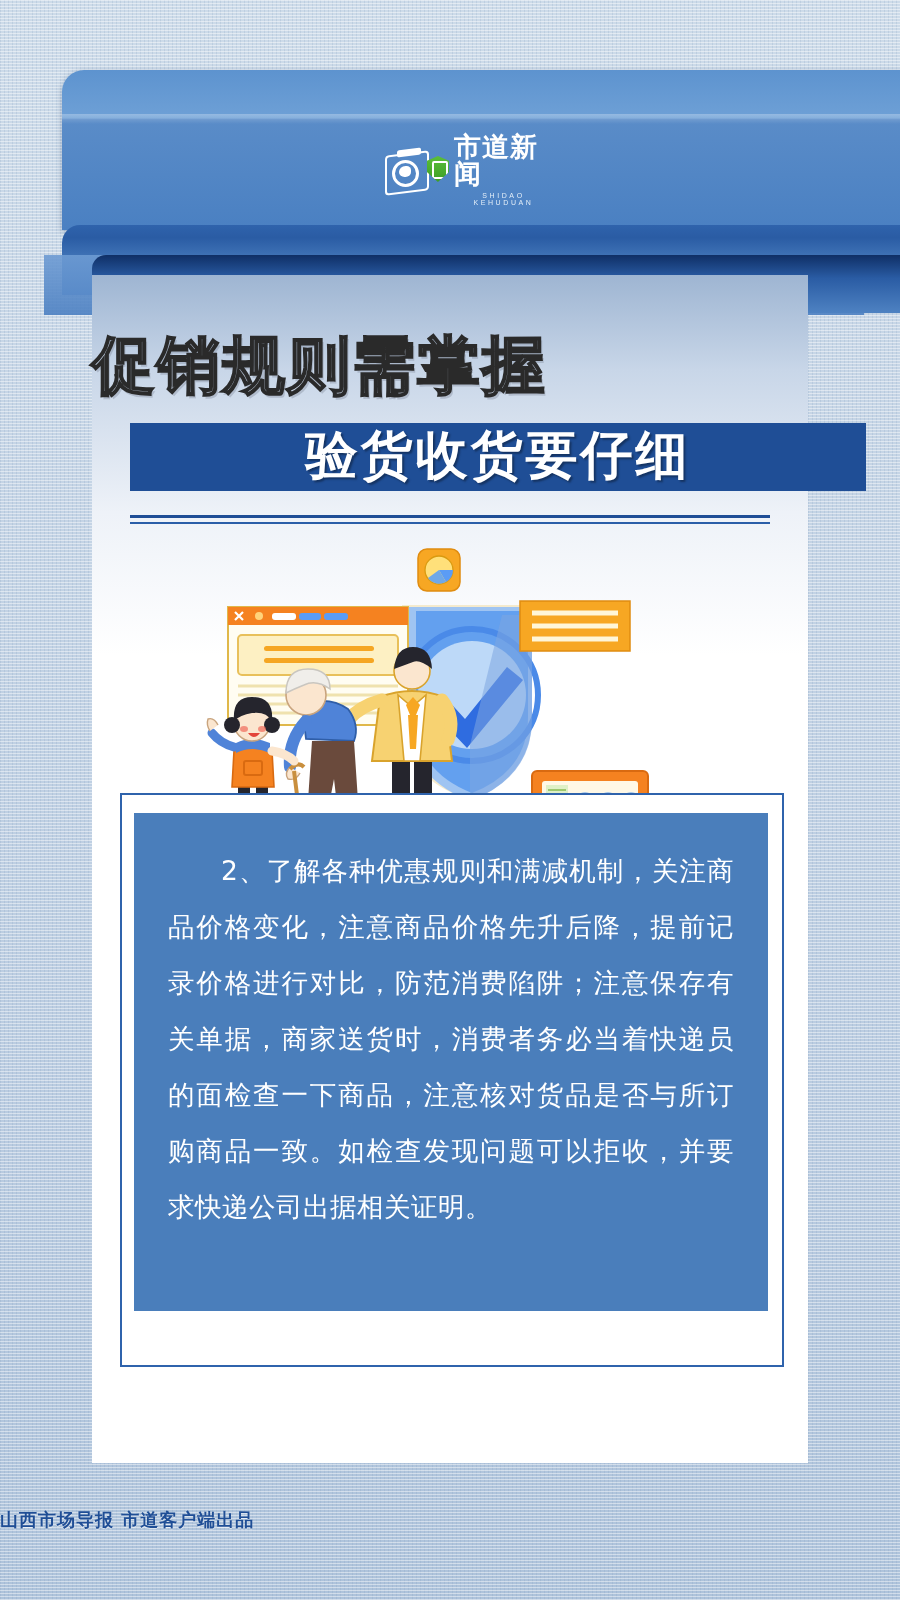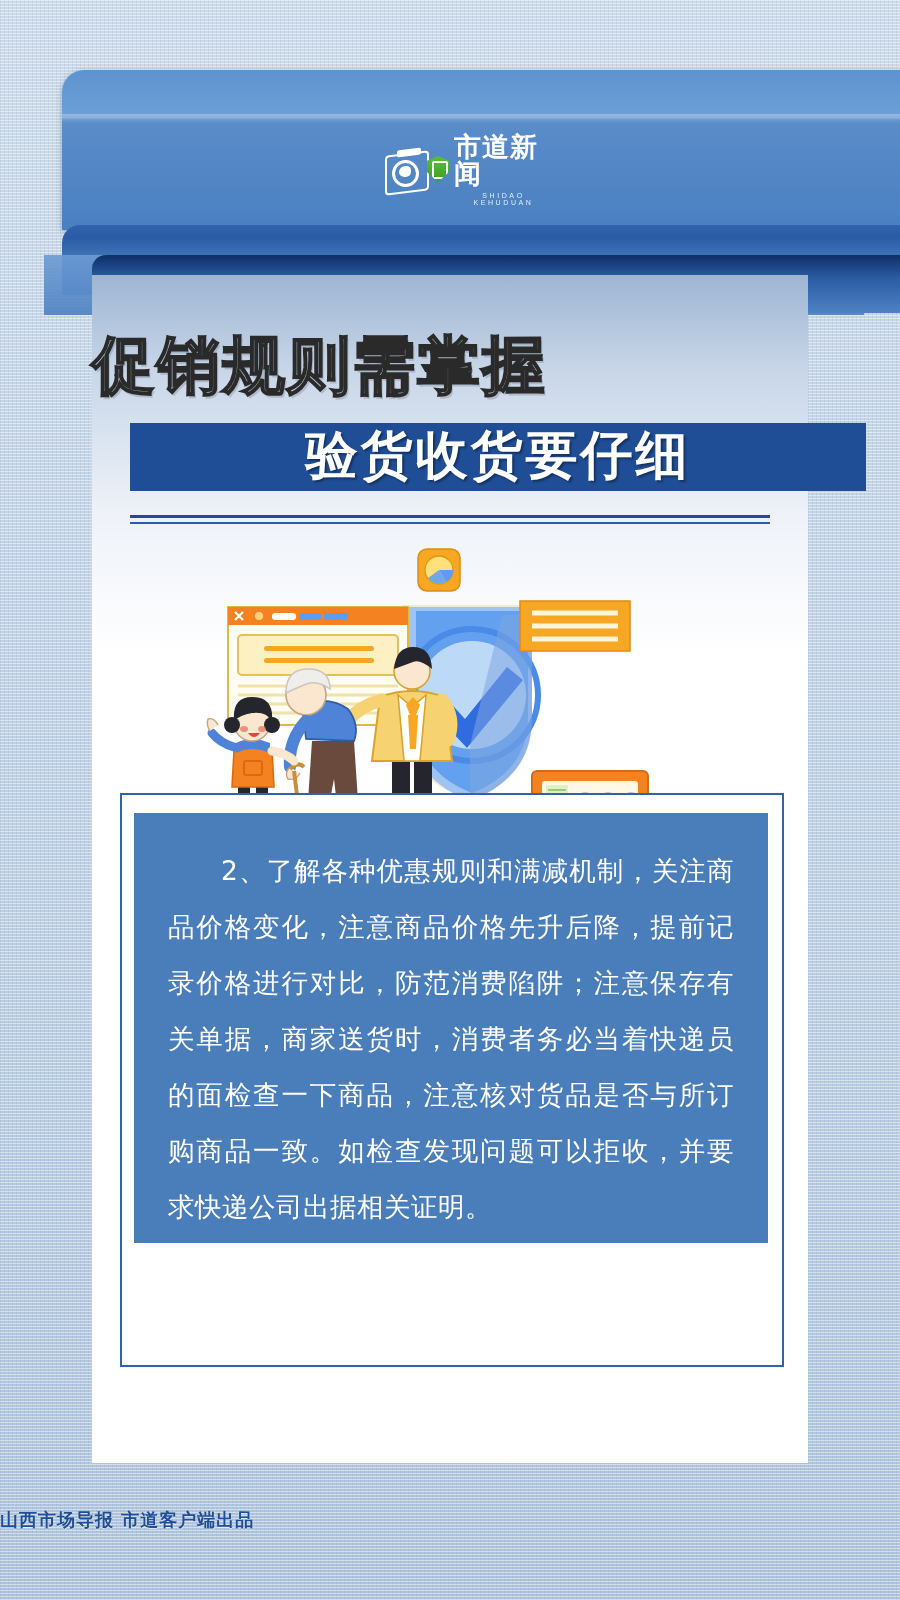--- a/index.html
+++ b/index.html
@@ -123,21 +123,21 @@
 
   
   .illus{position:absolute;left:110px;top:270px;width:500px;height:300px;}
 
   
   .box-outer{
     position:absolute;left:28px;top:518px;width:660px;height:570px;
     border:2px solid #2f63ac;background:#ffffff;
   }
   .box-inner{
-    position:absolute;left:42px;top:538px;width:634px;height:430px;
+    position:absolute;left:42px;top:538px;width:634px;height:498px;
     background:#4a7ebb;
   }
   .body-text{
     position:absolute;left:0;right:0;top:30px;
     padding:0 34px;
     color:#ffffff;
     font-family:"DejaVu Sans","Liberation Sans",sans-serif;
     font-size:26.5px;line-height:56px;letter-spacing:.5px;
     text-align:justify;text-indent:2em;
   }

